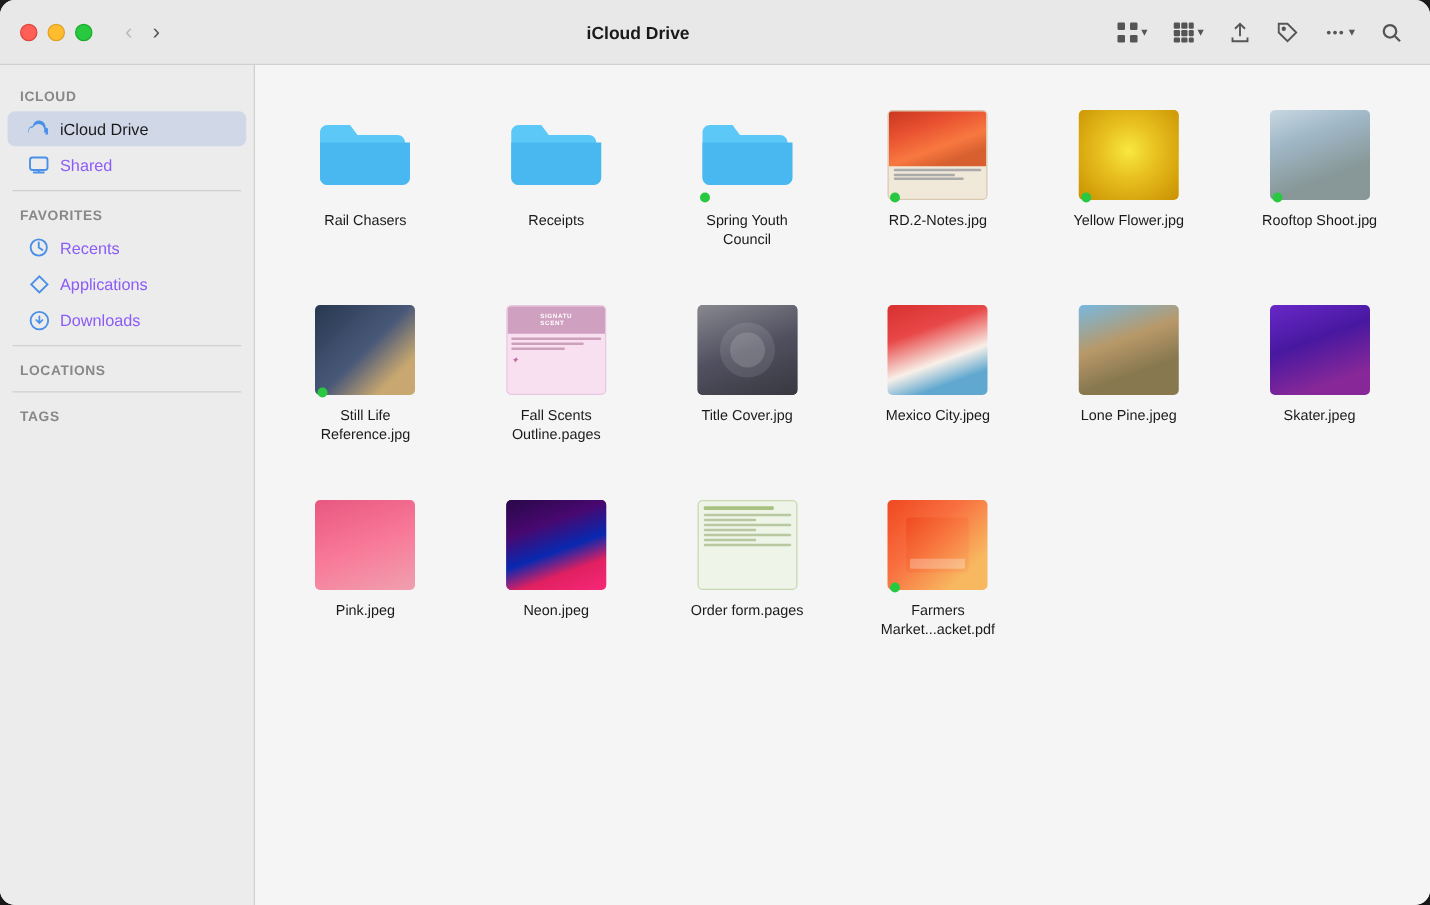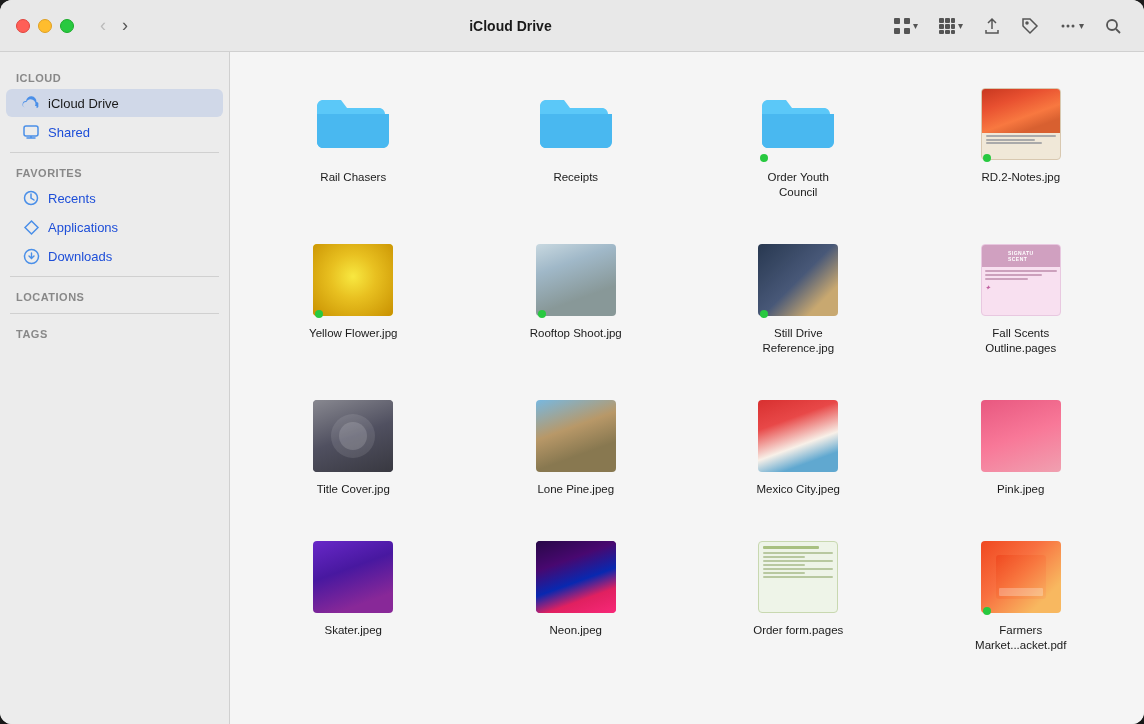--- a/index.html
+++ b/index.html
@@ -83,21 +83,21 @@
       align-items: center;
       gap: 2px;
     }
     .tb-btn svg { width: 18px; height: 18px; }
     .main-content {
       display: flex;
       flex: 1;
       overflow: hidden;
     }
     .sidebar {
-      width: 230px;
+      width: 204px;
       background: #ececec;
       border-right: 1px solid #d0d0d0;
       padding: 12px 0;
       flex-shrink: 0;
       overflow-y: auto;
     }
     .sidebar-section-header {
       font-size: 11px;
       font-weight: 700;
       color: #888;
@@ -107,42 +107,42 @@
     }
     .sidebar-item {
       display: flex;
       align-items: center;
       gap: 8px;
       padding: 5px 12px 5px 16px;
       cursor: pointer;
       border-radius: 6px;
       margin: 1px 6px;
       font-size: 13px;
-      color: #1d4ed8;
+      color: #8b5cf6;
     }
     .sidebar-item.active { background: #d0d8e8; color: #1a1a1a; }
     .sidebar-icon {
       width: 18px;
       height: 18px;
       display: flex;
       align-items: center;
       justify-content: center;
       font-size: 14px;
       flex-shrink: 0;
     }
     .sidebar-label { font-size: 13px; }
     .file-area {
       flex: 1;
       overflow-y: auto;
       padding: 24px 20px;
       background: #f5f5f5;
     }
     .file-grid {
       display: grid;
-      grid-template-columns: repeat(4, 1fr);
+      grid-template-columns: repeat(6, 1fr);
       gap: 24px 16px;
     }
     .file-item {
       display: flex;
       flex-direction: column;
       align-items: center;
       gap: 6px;
       cursor: pointer;
       padding: 8px;
       border-radius: 8px;
@@ -475,21 +475,21 @@
         </div>
 
         <div class="file-item">
           <div class="file-icon folder-icon" style="position:relative;">
             <svg viewBox="0 0 80 72" fill="none">
               <path d="M4 18C4 14.686 6.686 12 10 12h18l6 8h32c3.314 0 6 2.686 6 6v28c0 3.314-2.686 6-6 6H10c-3.314 0-6-2.686-6-6V18z" fill="#5bc8f8"></path>
               <path d="M4 26h72v28c0 3.314-2.686 6-6 6H10c-3.314 0-6-2.686-6-6V26z" fill="#49b8f0"></path>
             </svg>
             <div class="status-dot" style="bottom:2px;left:2px;"></div>
           </div>
-          <span class="file-name">Order Youth Council</span>
+          <span class="file-name">Spring Youth Council</span>
         </div>
 
 
         <div class="file-item">
           <div class="file-icon" style="position:relative;">
             <div class="rd-notes-container">
               <div class="rd-notes-img-top"></div>
               <div class="rd-notes-text">
                 <div class="rd-text-line"></div>
                 <div class="rd-text-line" style="width:70%"></div>
@@ -518,21 +518,21 @@
             <div class="status-dot"></div>
           </div>
           <span class="file-name">Rooftop Shoot.jpg</span>
         </div>
 
         <div class="file-item">
           <div class="file-icon" style="position:relative;">
             <div class="thumb thumb-still-life"></div>
             <div class="status-dot"></div>
           </div>
-          <span class="file-name">Still Drive Reference.jpg</span>
+          <span class="file-name">Still Life Reference.jpg</span>
         </div>
 
         <div class="file-item">
           <div class="file-icon">
             <div class="fall-container">
               <div class="fall-header">SIGNATU<br>SCENT</div>
               <div class="fall-body">
                 <div class="fall-line"></div>
                 <div class="fall-line" style="width:80%"></div>
                 <div class="fall-line" style="width:60%"></div>
@@ -551,44 +551,44 @@
                   <div style="width:28px;height:28px;border-radius:50%;background:rgba(255,255,255,0.15);"></div>
                 </div>
               </div>
             </div>
           </div>
           <span class="file-name">Title Cover.jpg</span>
         </div>
 
         <div class="file-item">
           <div class="file-icon">
+            <div class="thumb thumb-mexico"></div>
+          </div>
+          <span class="file-name">Mexico City.jpeg</span>
+        </div>
+
+        <div class="file-item">
+          <div class="file-icon">
             <div class="thumb thumb-lone-pine"></div>
           </div>
           <span class="file-name">Lone Pine.jpeg</span>
         </div>
 
         <div class="file-item">
           <div class="file-icon">
-            <div class="thumb thumb-mexico"></div>
-          </div>
-          <span class="file-name">Mexico City.jpeg</span>
+            <div class="thumb thumb-skater"></div>
+          </div>
+          <span class="file-name">Skater.jpeg</span>
         </div>
 
         <div class="file-item">
           <div class="file-icon">
             <div class="thumb thumb-pink"></div>
           </div>
           <span class="file-name">Pink.jpeg</span>
-        </div>
-
-        <div class="file-item">
-          <div class="file-icon">
-            <div class="thumb thumb-skater"></div>
-          </div>
-          <span class="file-name">Skater.jpeg</span>
         </div>
 
         <div class="file-item">
           <div class="file-icon">
             <div class="thumb thumb-neon">
               <div style="width:100%;height:100%;background:linear-gradient(160deg,#280848 0%,#480870 30%,#0828b0 55%,#e02060 75%,#f82878 100%);border-radius:4px;"></div>
             </div>
           </div>
           <span class="file-name">Neon.jpeg</span>
         </div>

